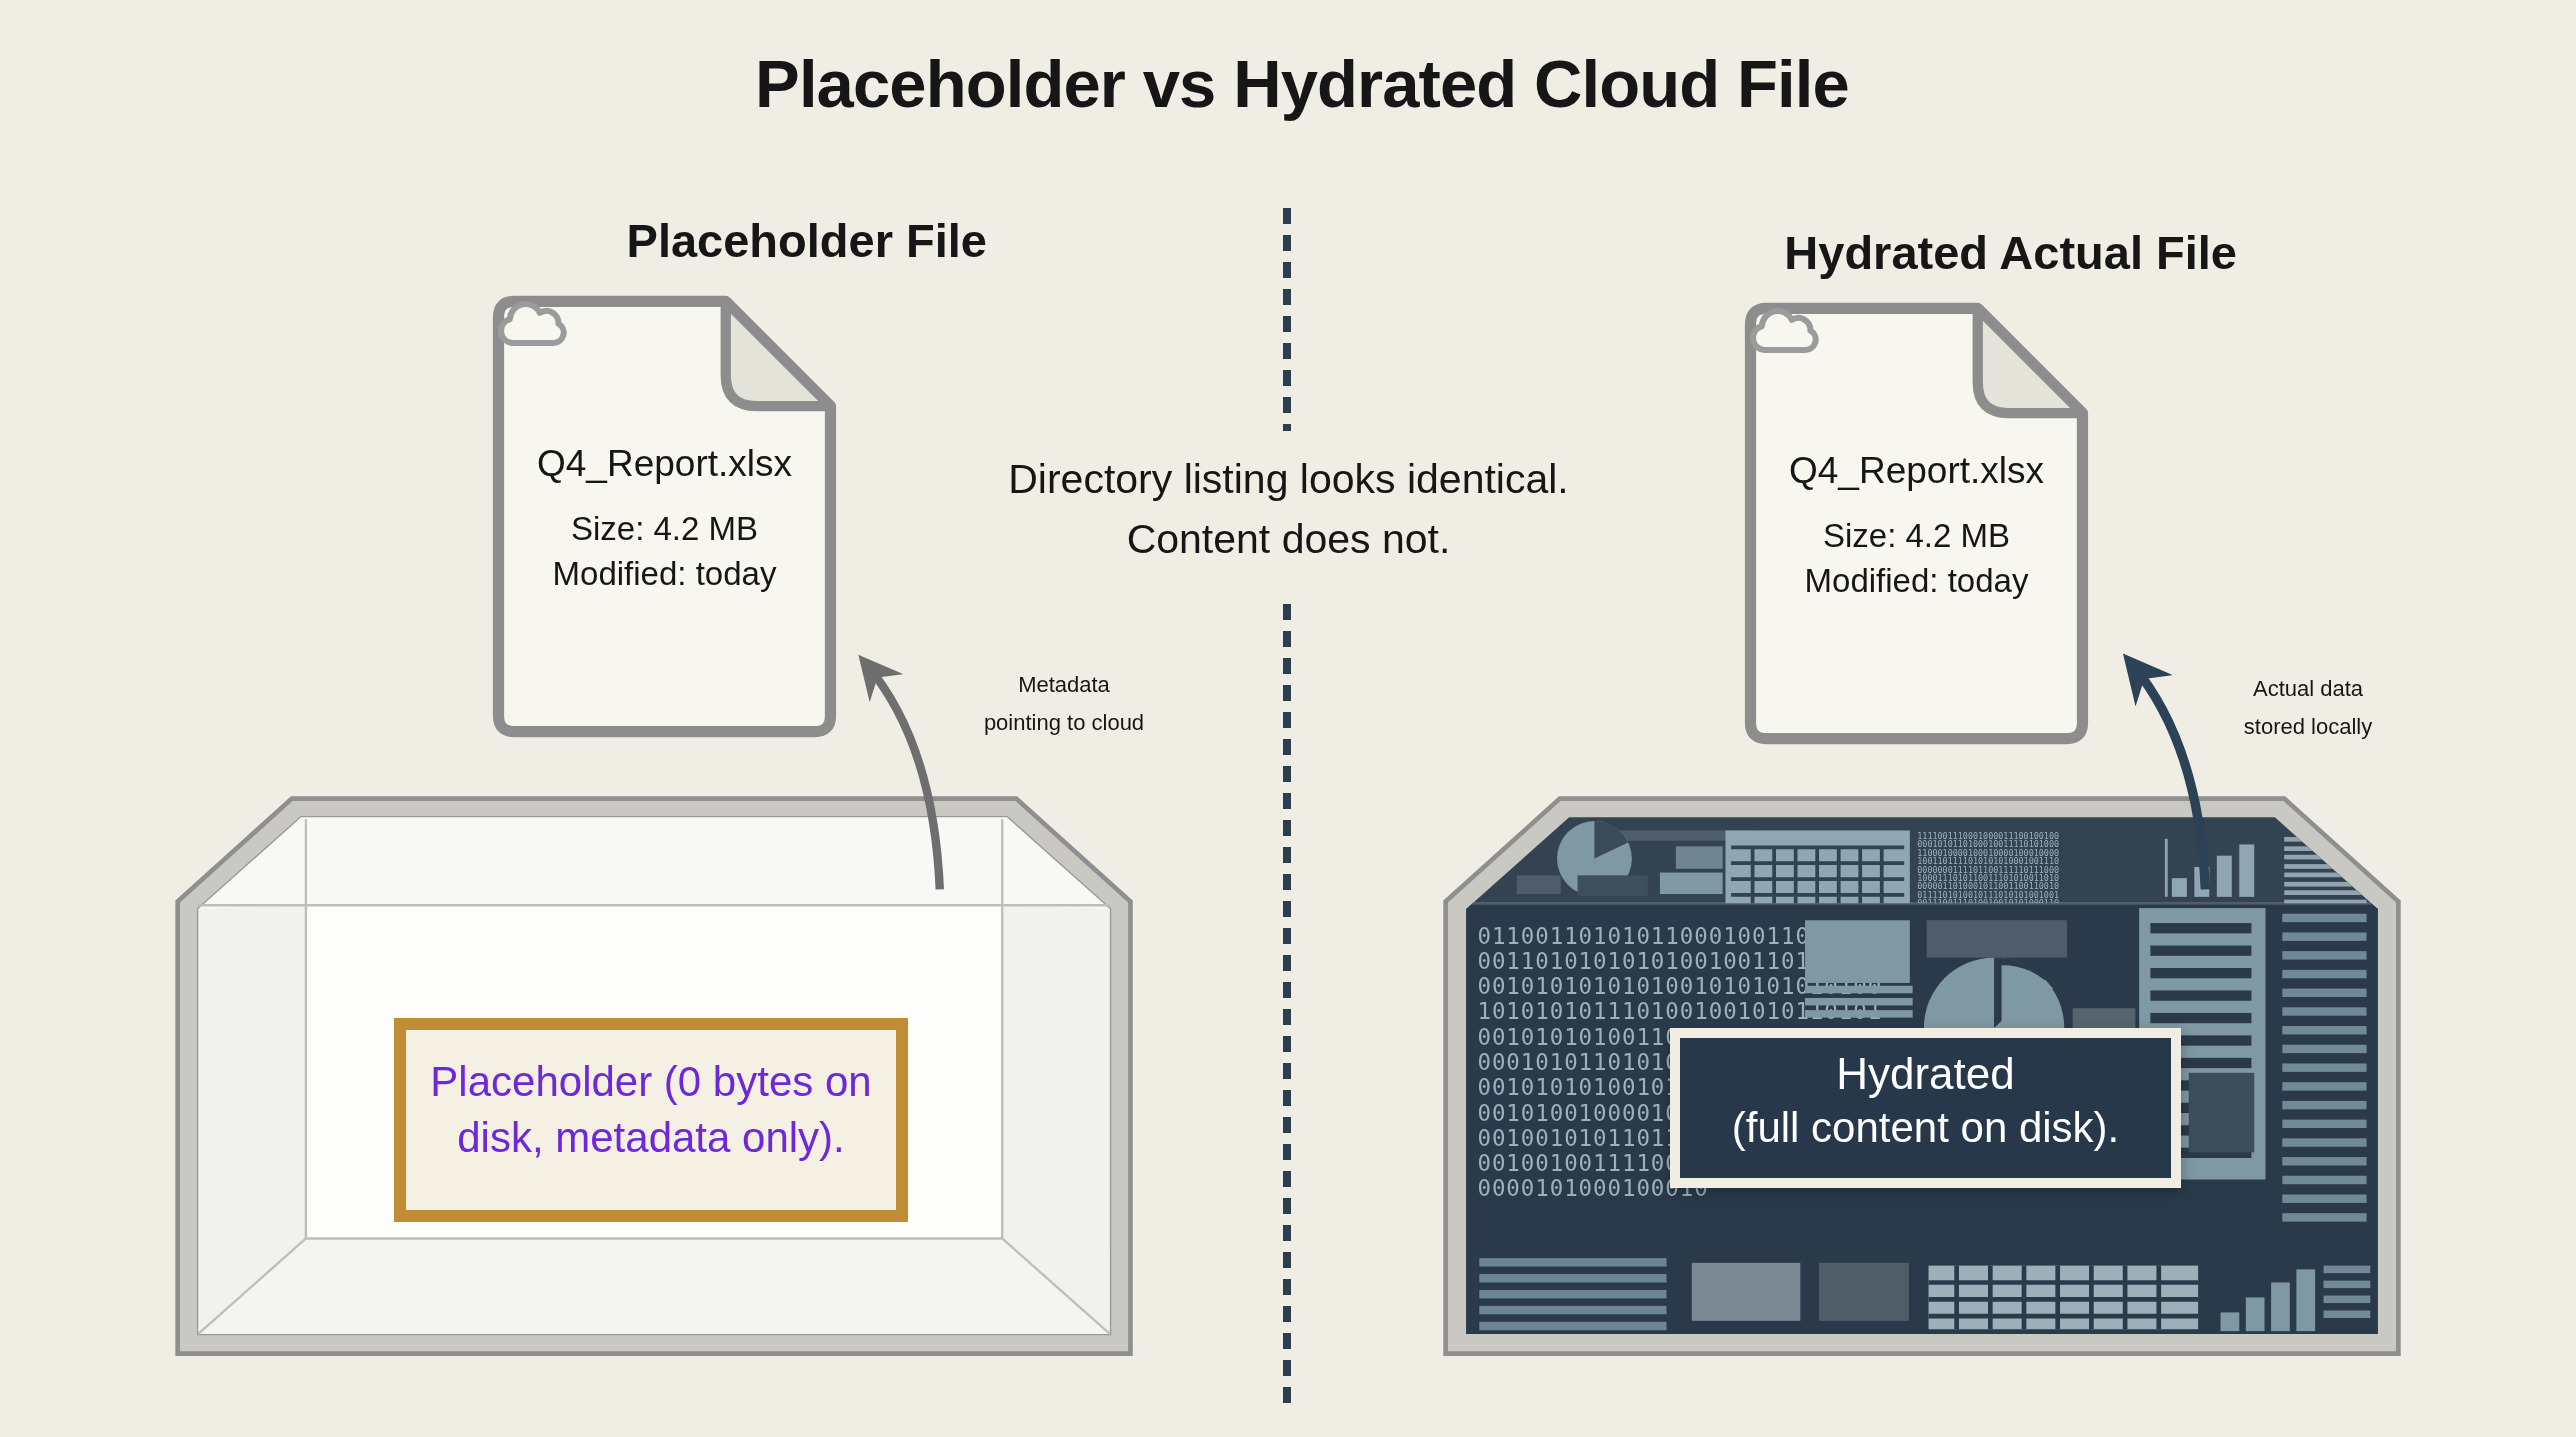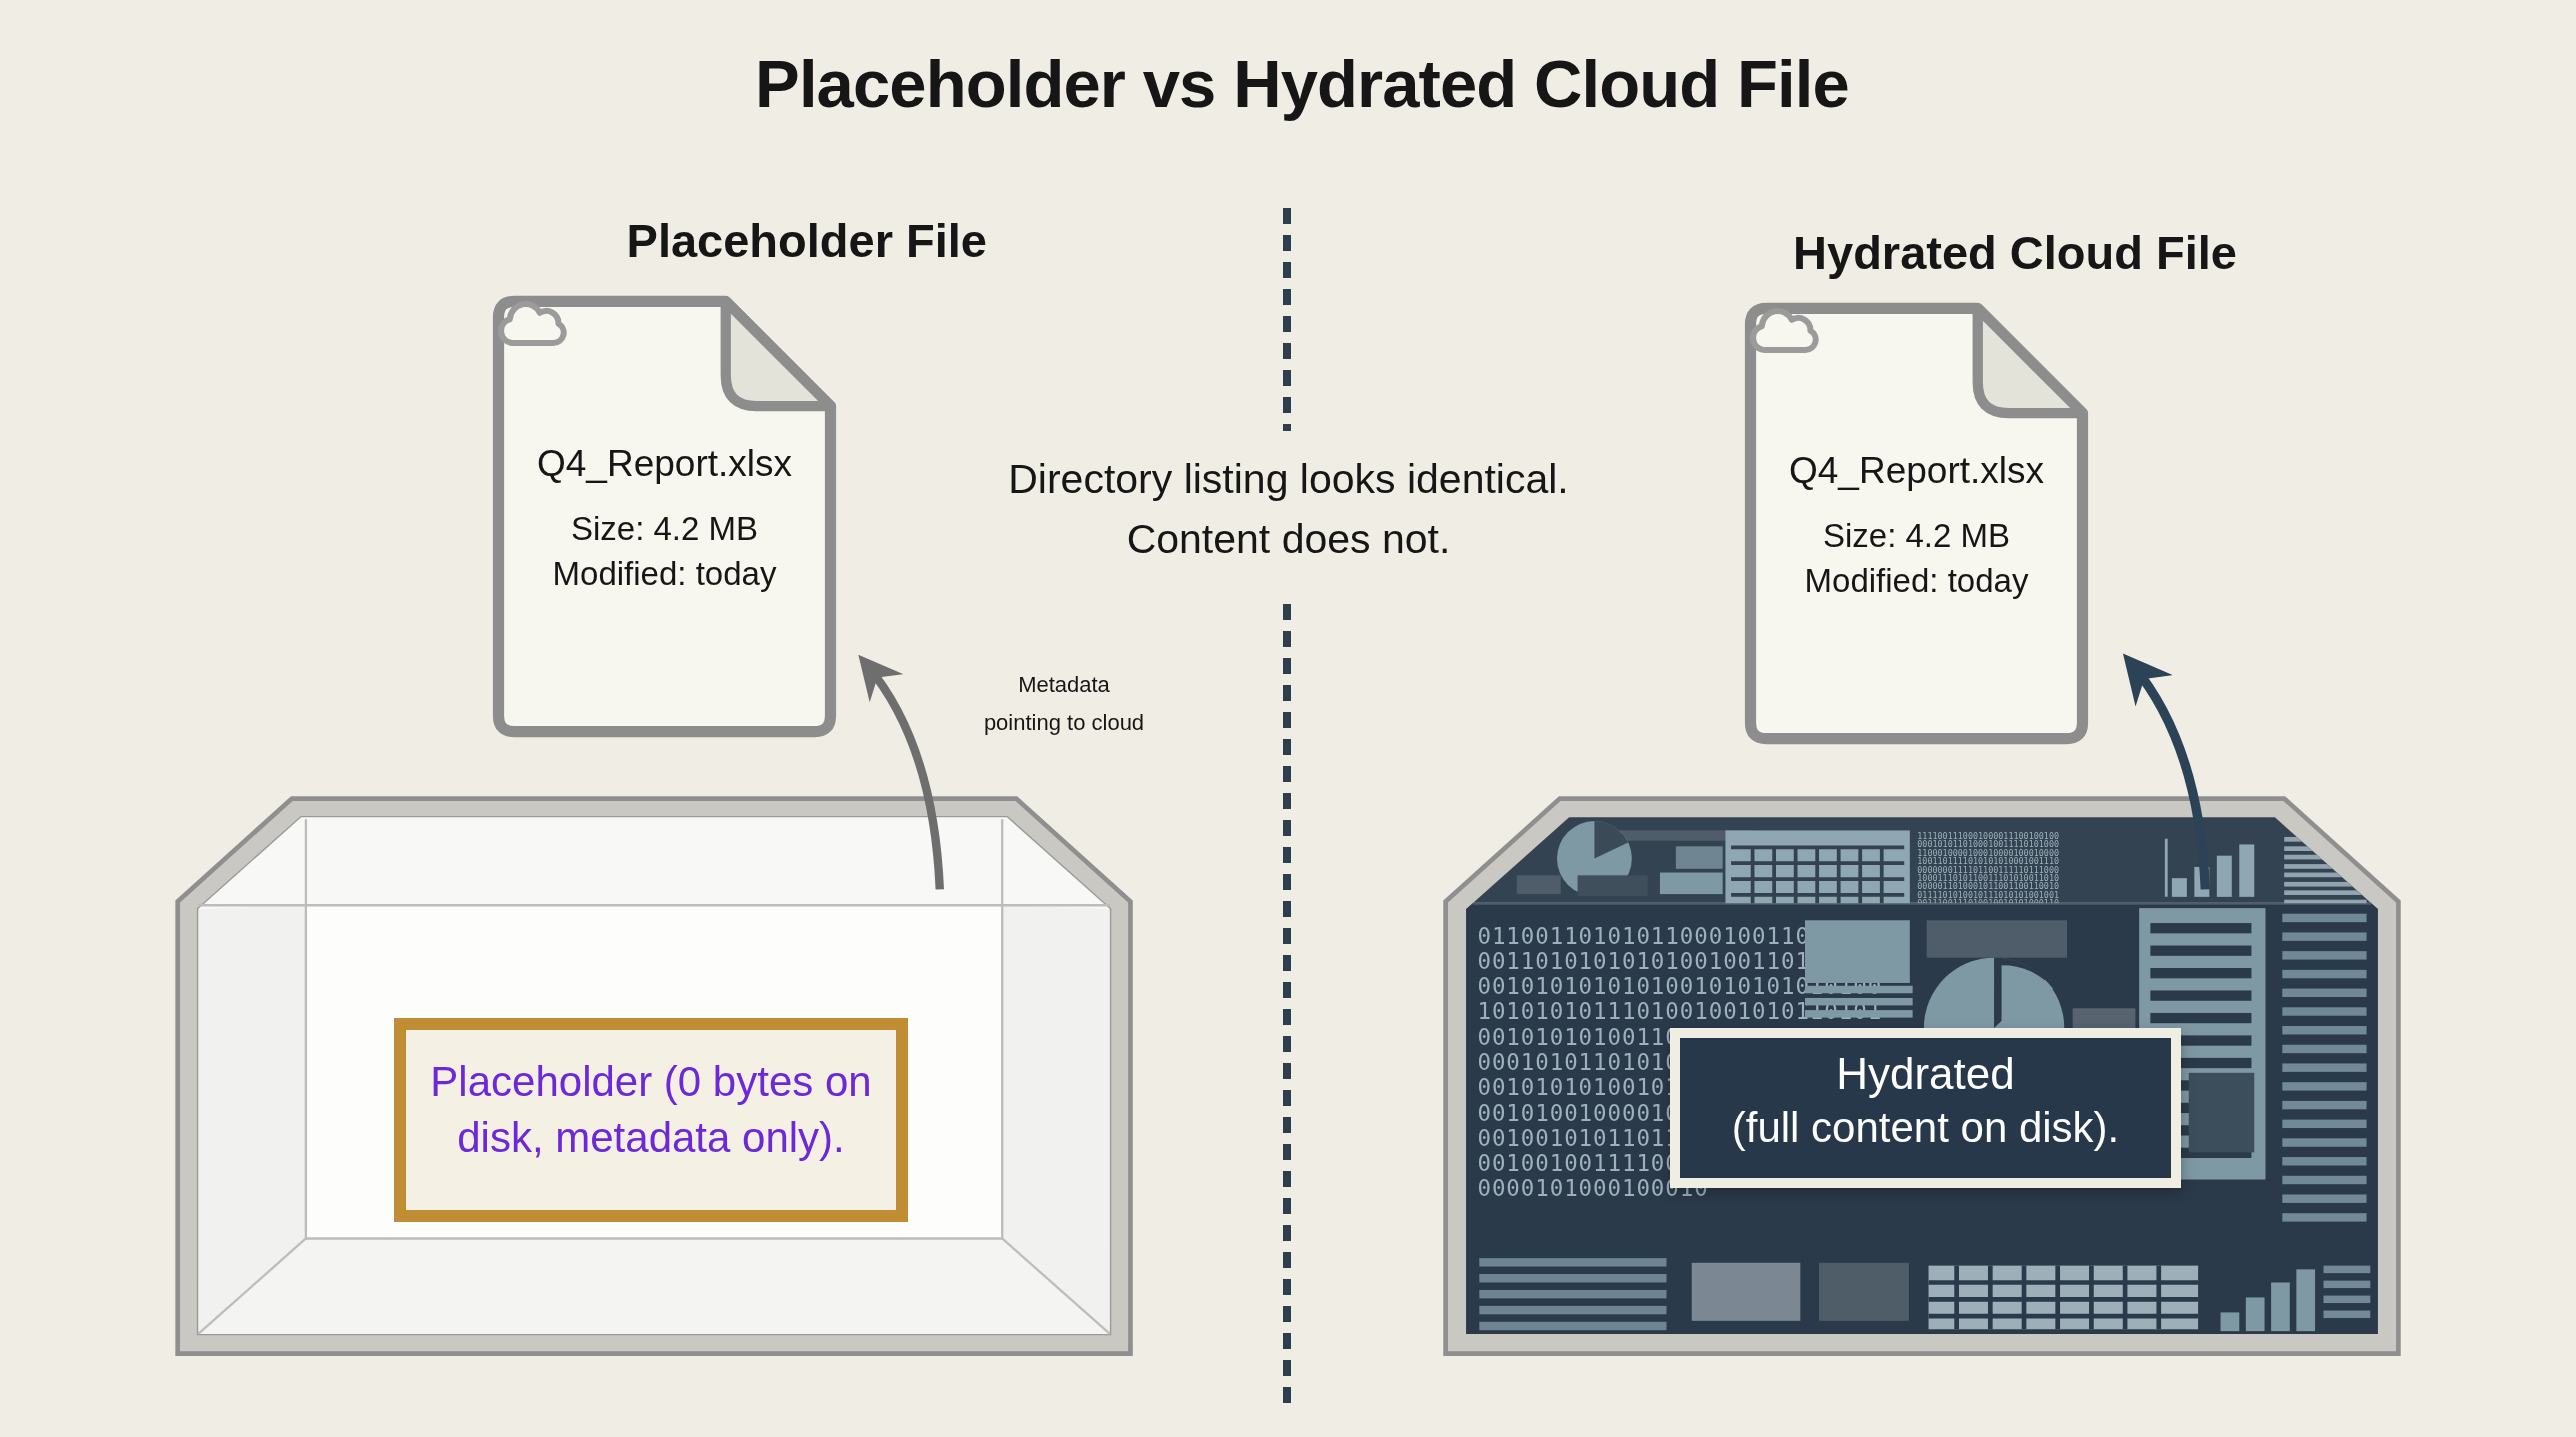--- a/index.html
+++ b/index.html
@@ -58,21 +58,21 @@
   .bin{font-family:"DejaVu Sans Mono", monospace;fill:var(--binary);}
 </style>
 </head>
 <body>
 
 <div class="canvas">
 
   <div class="title">Placeholder vs Hydrated Cloud File</div>
 
   <div class="section-heading" id="heading-left">Placeholder File</div>
-  <div class="section-heading" id="heading-right">Hydrated Cloud File</div>
+  <div class="section-heading" id="heading-right">Hydrated Actual File</div>
 
   <div class="dash-seg" id="dash-top"></div>
   <div class="dash-seg" id="dash-bottom"></div>
   <div class="center-text">
     <div>Directory listing looks identical.</div>
     <div>Content does not.</div>
   </div>
 
   <div class="file-card" id="card-left">
     <svg width="349" height="447" viewBox="0 0 373 478">
@@ -96,20 +96,24 @@
     <div class="file-meta1">Size: 4.2 MB</div>
     <div class="file-meta2">Modified: today</div>
     <svg class="cloud" width="86" height="62" viewBox="0 0 100 72">
       <path d="M26 58 a14 14 0 0 1 -3 -27.5 a18.5 18.5 0 0 1 35 -7.5 a14 14 0 0 1 21.5 12.5 a12 12 0 0 1 -6 22.5 z" fill="none" stroke="var(--cloud)" stroke-width="7" stroke-linejoin="round"></path>
     </svg>
   </div>
 
   <div class="annotation" id="annotation-left">
     <div>Metadata</div>
     <div>pointing to cloud</div>
+  </div>
+  <div class="annotation" id="annotation-right">
+    <div>Actual data</div>
+    <div>stored locally</div>
   </div>
 
   <svg class="boxsvg" id="leftbox-svg" width="964" height="571" viewBox="0 0 1030 610">
 
     <polygon points="5,117 127,7 901,7 1023,117 1023,600 5,600" fill="var(--frame-fill)" stroke="var(--frame-gray)" stroke-width="5"></polygon>
 
     <polygon points="27,125 137,27 891,27 1001,125 1001,579 27,579" fill="#fbfbf9" stroke="#9a9a98" stroke-width="3"></polygon>
     <polygon points="137,27 891,27 1001,125 27,125" fill="#f8f8f6"></polygon>
     <polygon points="27,125 142,121 142,477 27,579" fill="#f1f1ef"></polygon>
     <polygon points="1001,125 886,121 886,477 1001,579" fill="#f1f1ef"></polygon>

